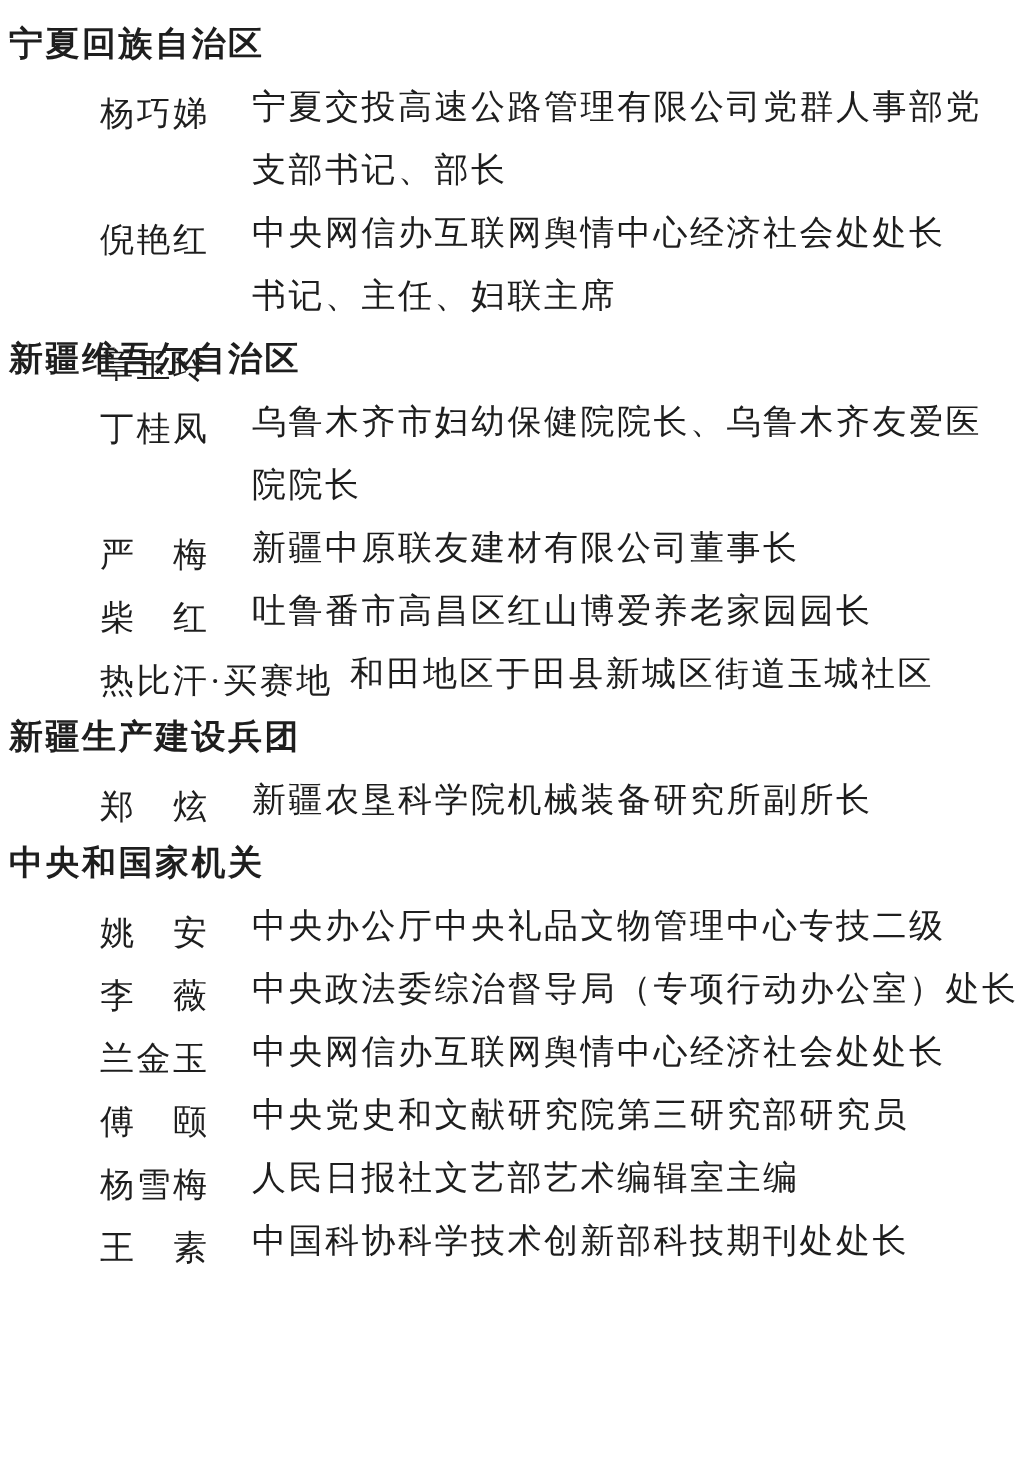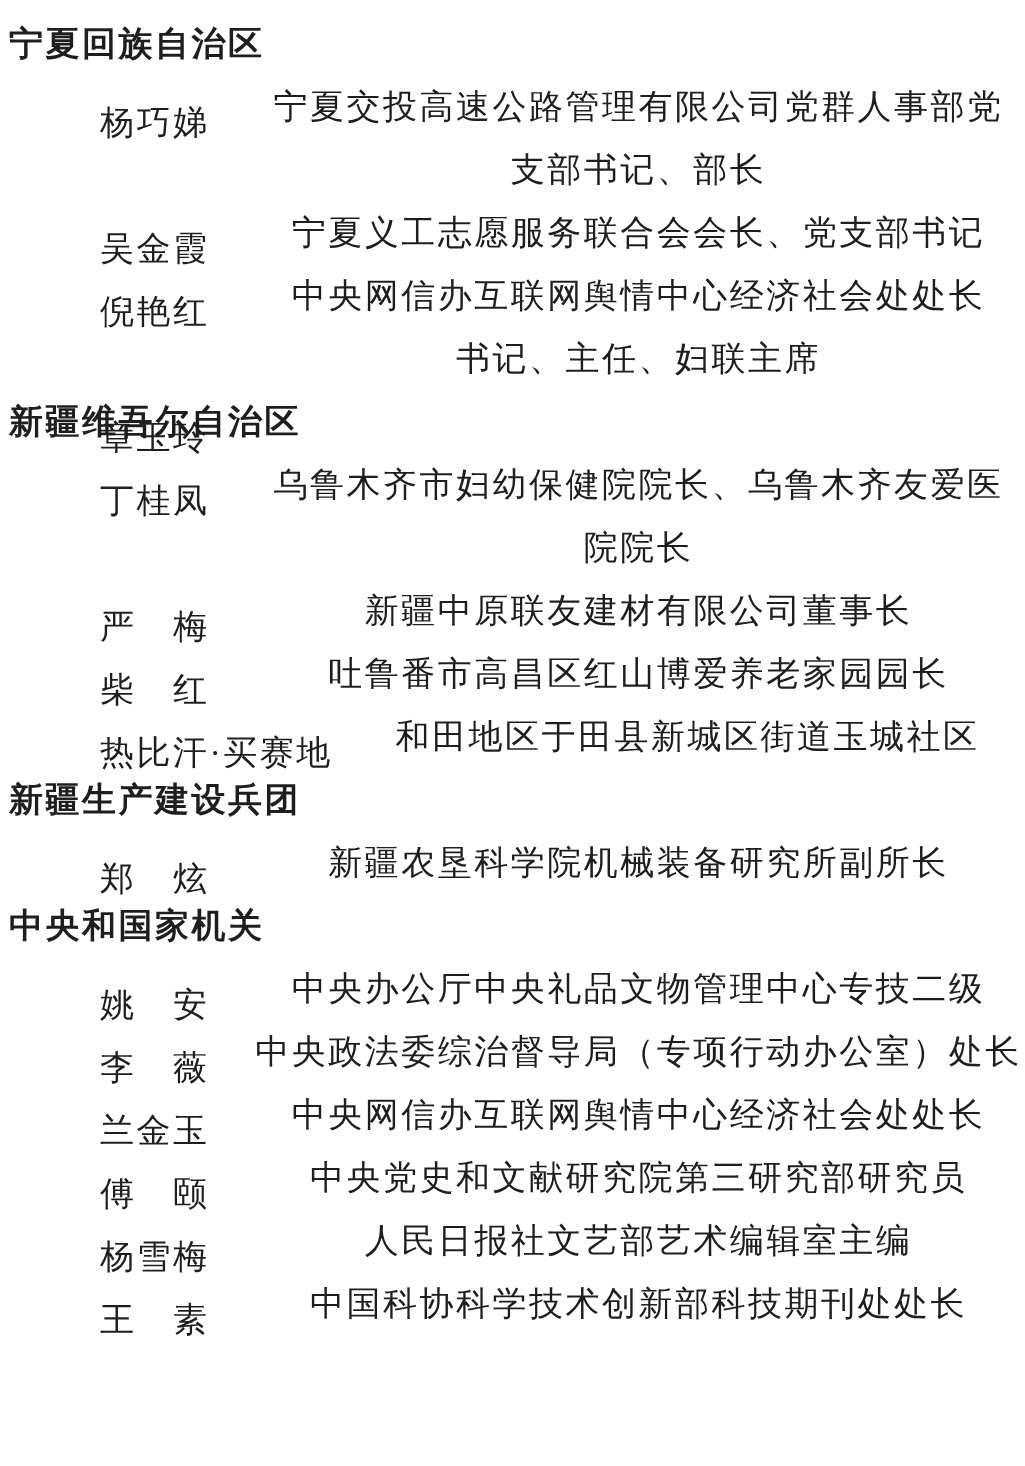--- a/index.html
+++ b/index.html
@@ -27,47 +27,40 @@
     font-family: "Liberation Sans", sans-serif;
     font-weight: bold;
     padding-left: 9px;
   }
   .entry {
     position: relative;
   }
   .entry .name {
     position: absolute;
     left: 100px;
-    top: 16px;
+    top: 7px;
   }
   .entry .desc-lines {
     margin-left: 252px;
-    text-align: center;
   }
   .entry.wide-name .desc-lines .desc-line:first-child {
     text-indent: 98px;
   }
 </style>
 </head>
 <body>
 
 <div class="doc" id="doc-root">
     <div class="section">
       <div class="tline section-title">宁夏回族自治区</div>
       <div class="entry">
         <span class="tline name">杨巧娣</span>
         <div class="desc-lines">
           <div class="tline desc-line">宁夏交投高速公路管理有限公司党群人事部党</div>
           <div class="tline desc-line">支部书记、部长</div>
-        </div>
-      </div>
-      <div class="entry">
-        <span class="tline name">吴金霞</span>
-        <div class="desc-lines">
-          <div class="tline desc-line">宁夏义工志愿服务联合会会长、党支部书记</div>
         </div>
       </div>
       <div class="entry">
         <span class="tline name">倪艳红</span>
         <div class="desc-lines">
           <div class="tline desc-line">中央网信办互联网舆情中心经济社会处处长</div>
           <div class="tline desc-line">书记、主任、妇联主席</div>
         </div>
       </div>
       <div class="entry">

